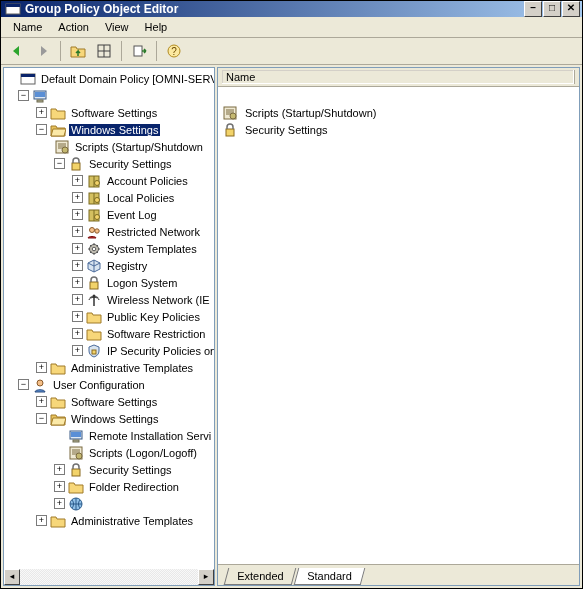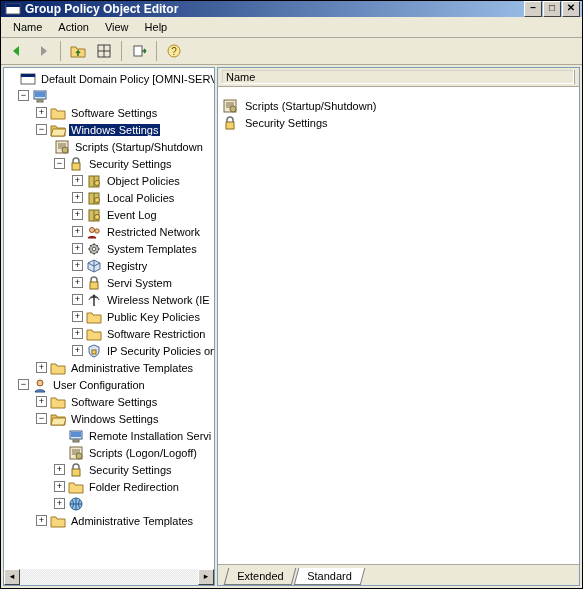--- a/index.html
+++ b/index.html
@@ -130,21 +130,21 @@
   .listheader .col {
     border-right: 1px solid #aca899;
     padding: 1px 4px;
     flex:1;
     background:#ece9d8;
     box-shadow: inset -1px -1px 0 #fff, inset 1px 1px 0 #d4d0c8;
   }
   .listbody {
     flex:1;
     overflow:auto;
-    padding: 10px 4px;
+    padding: 17px 4px;
   }
   .listrow {
     display:flex; align-items:center;
     height: 17px; gap:4px;
   }
   
   .watermark {
     position: absolute;
     top: 136px; left: 158px;
     font-family: "Times New Roman", serif;
@@ -407,21 +407,21 @@
             <span class="nlabel">Security Settings</span>
           </div>
 
             <div class="node" style="padding-left:68px">
               <span class="expander">+</span>
               <span class="nicon">
               <svg width="16" height="16">
                 <use href="#i-book"></use>
               </svg>
             </span>
-              <span class="nlabel">Object Policies</span>
+              <span class="nlabel">Account Policies</span>
             </div>
             <div class="node" style="padding-left:68px">
               <span class="expander">+</span>
               <span class="nicon">
               <svg width="16" height="16">
                 <use href="#i-book"></use>
               </svg>
             </span>
               <span class="nlabel">Local Policies</span>
             </div>
@@ -461,21 +461,21 @@
             </span>
               <span class="nlabel">Registry</span>
             </div>
             <div class="node" style="padding-left:68px">
               <span class="expander">+</span>
               <span class="nicon">
               <svg width="16" height="16">
                 <use href="#i-lock"></use>
               </svg>
             </span>
-              <span class="nlabel">Servi System</span>
+              <span class="nlabel">Logon System</span>
             </div>
             <div class="node" style="padding-left:68px">
               <span class="expander">+</span>
               <span class="nicon">
               <svg width="16" height="16">
                 <use href="#i-antenna"></use>
               </svg>
             </span>
               <span class="nlabel">Wireless Network (IE</span>
             </div>

